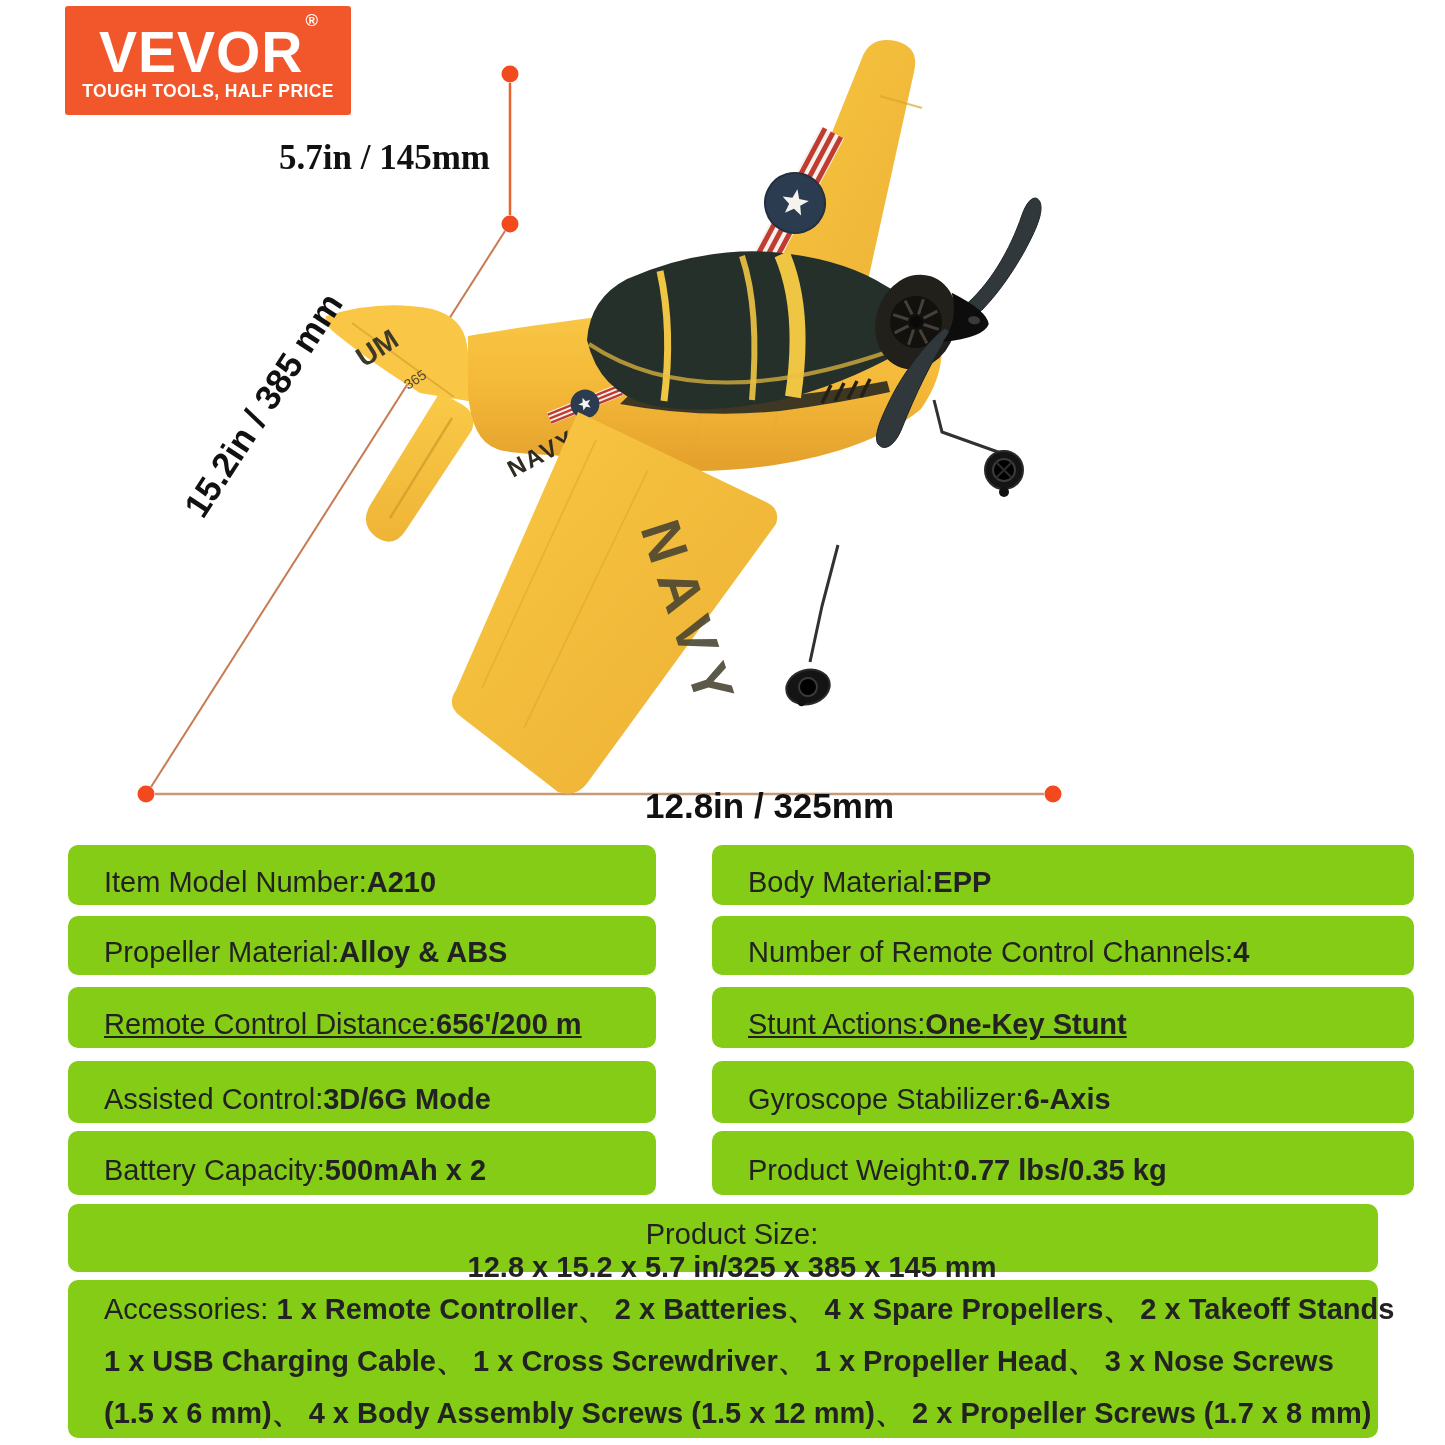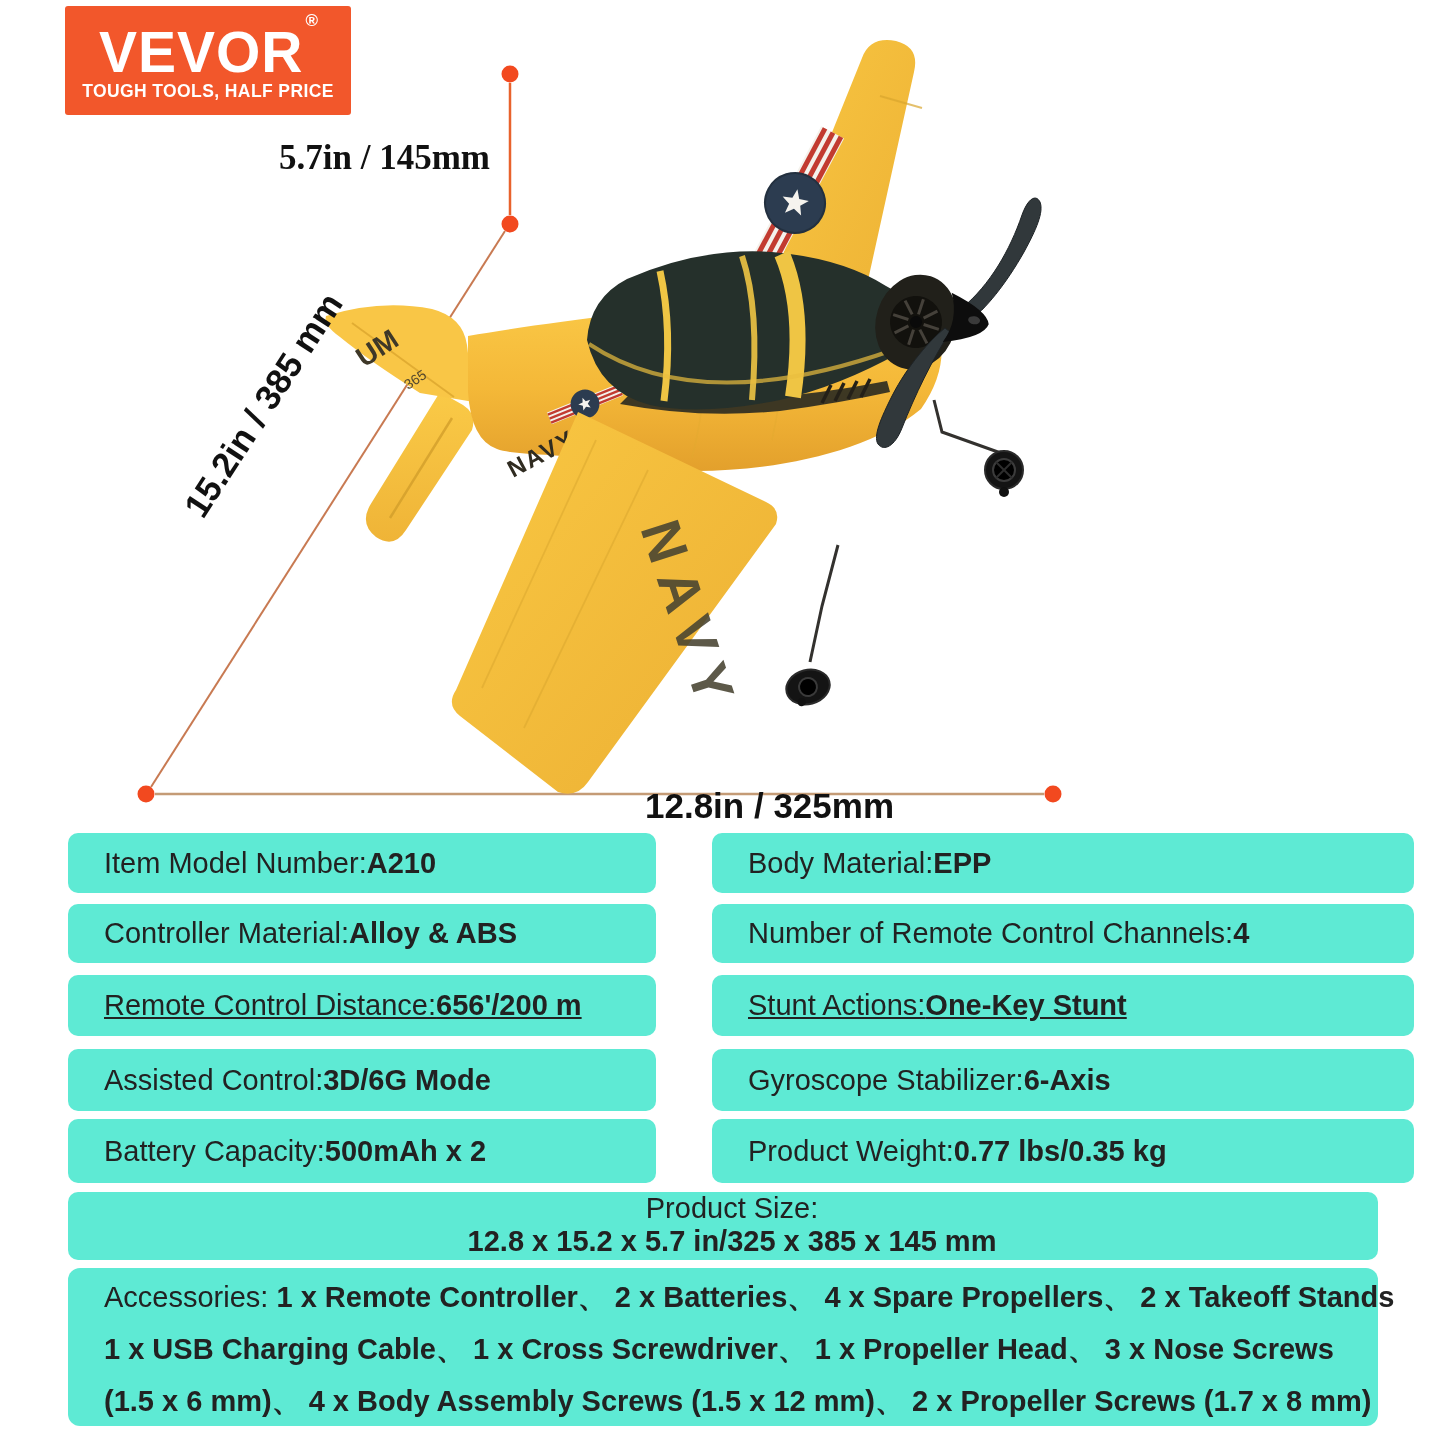--- a/index.html
+++ b/index.html
@@ -16,29 +16,29 @@
   
   .dim{position:absolute;font-size:35px;font-weight:600;color:#111;white-space:nowrap;}
   .dim-height{left:279px;top:138px;font-family:Liberation Serif, serif;}
   .dim-length{left:134px;top:385px;transform:rotate(-57deg);transform-origin:50% 50%;}
   .dim-width{left:645px;top:742px;margin-top:44px;}
 
   
   .art{position:absolute;left:0;top:0;width:1445px;height:1445px;}
 
   
-  .cell{position:absolute;background:#5eead4;border-radius:10px;display:flex;align-items:center;
-        font-size:29px;color:#222;box-sizing:border-box;padding:0 18px 0 36px;white-space:nowrap;}
+  .cell{position:absolute;background:#84cc16;border-radius:10px;display:flex;align-items:center;
+        font-size:29px;color:#222;box-sizing:border-box;padding:14px 18px 0 36px;white-space:nowrap;margin-top:12px;}
   .cell b{font-weight:700;}
   .cell-l{left:68px;width:588px;}
   .cell-r{left:712px;width:702px;}
   .cell-full{left:68px;width:1310px;}
   .r1{top:833px;height:60px;} .r2{top:904px;height:59px;} .r3{top:975px;height:61px;text-decoration:underline;}
   .r4{top:1049px;height:62px;} .r5{top:1119px;height:64px;} .r6{top:1192px;height:68px;flex-direction:column;}
-  .r7{top:1268px;height:158px;display:block;padding-top:3px;border-radius:12px;}
+  .r7{top:1268px;height:158px;display:block;padding-top:3px;}
   .r7 .line{line-height:52px;white-space:nowrap;}
 </style>
 </head>
 <body>
 
 <div class="logo">
   <div class="logo-name"><span>VEVOR</span><sup>®</sup></div>
   <div class="logo-tagline">TOUGH TOOLS, HALF PRICE</div>
 </div>
 
@@ -193,21 +193,21 @@
 <div class="cell cell-l r1">
     <span>Item Model Number: </span>
     <b>A210</b>
   </div>
 <div class="cell cell-r r1">
     <span>Body Material: </span>
     <b>EPP</b>
   </div>
 
 <div class="cell cell-l r2">
-    <span>Controller Material: </span>
+    <span>Propeller Material: </span>
     <b>Alloy &amp; ABS</b>
   </div>
 <div class="cell cell-r r2">
     <span>Number of Remote Control Channels: </span>
     <b>4</b>
   </div>
 
 <div class="cell cell-l r3">
     <span>Remote Control Distance: </span>
     <b>656'/200 m</b>

